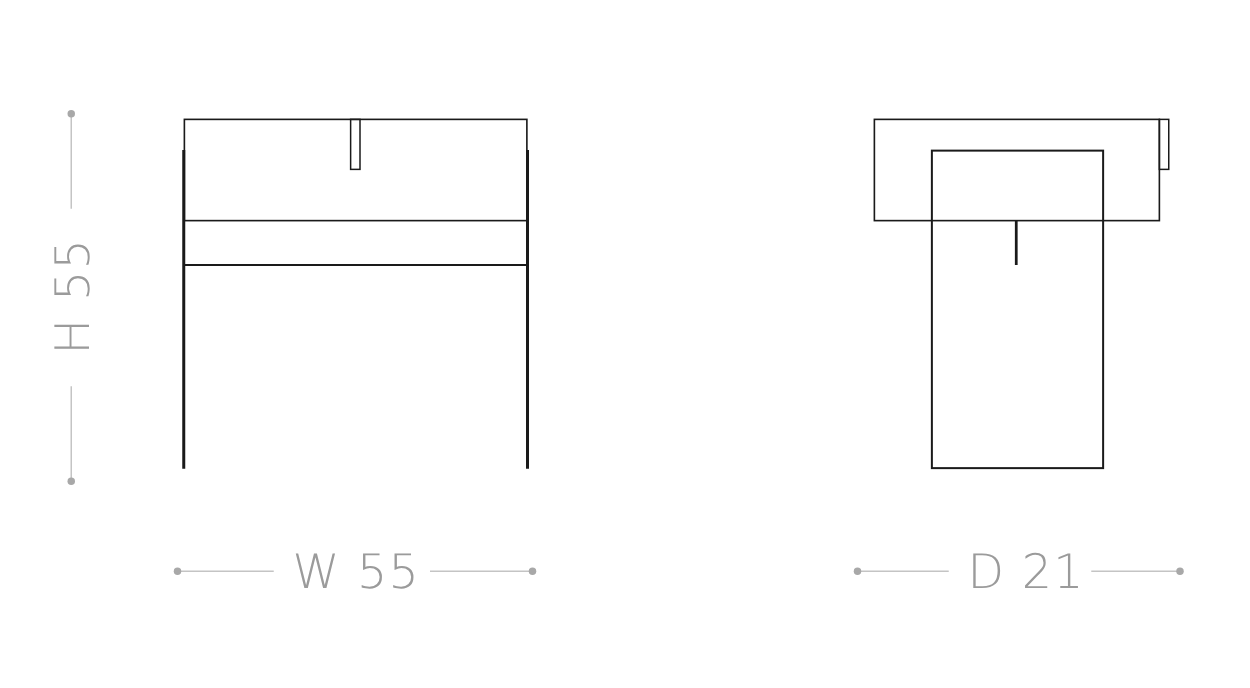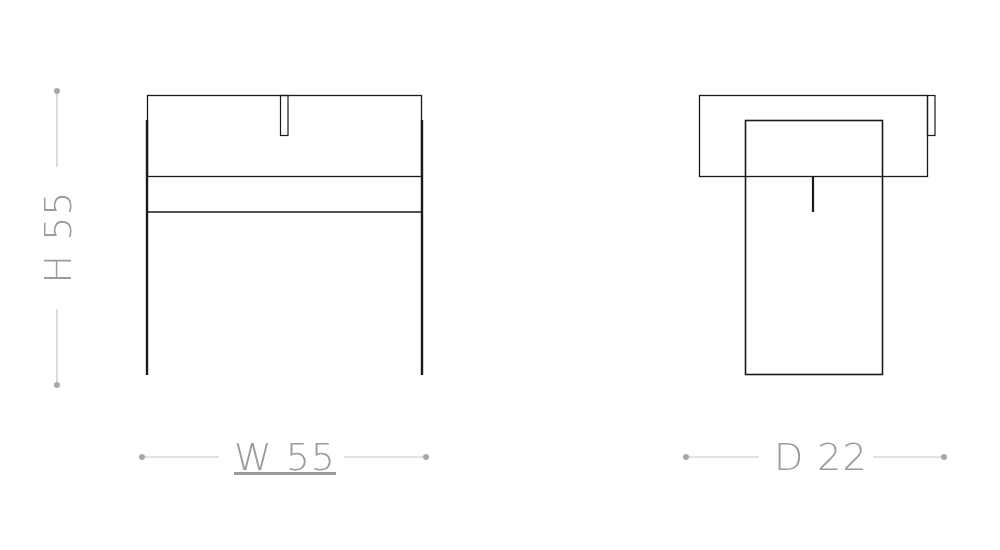--- a/index.html
+++ b/index.html
@@ -1,21 +1,21 @@
 <!DOCTYPE html>
 <html><head>
 <meta charset="utf-8">
 <style>
   html, body { margin:0; padding:0; background:#ffffff; }
   body { width:1000px; height:550px; position:relative; overflow:hidden;
          font-family:"DejaVu Sans", sans-serif; }
   svg { position:absolute; left:0; top:0; }
   .dim-label { position:absolute; color:#9b9b9b; font-size:38px; font-weight:300;
                letter-spacing:1px; white-space:nowrap; line-height:1; }
-  .w-label { left:234px; top:438px;text-decoration:underline; }
+  .w-label { left:234px; top:438px; }
   .d-label { left:774px; top:438px; }
   .h-label { left:58px; top:237px; transform:translate(-50%,-50%) rotate(-90deg); transform-origin:center; }
 </style>
 </head>
 <body>
 
 <svg width="1000" height="550" viewBox="0 0 1000 550">
 
   <g fill="none" stroke="#1a1a1a">
     <rect x="147.5" y="95.5" width="274" height="81" stroke-width="1.3"></rect>
@@ -49,13 +49,13 @@
   <g stroke="#c4c4c4" fill="#a8a8a8">
     <line x1="686" y1="457" x2="759" y2="457" stroke-width="1.2"></line>
     <line x1="873" y1="457" x2="944" y2="457" stroke-width="1.2"></line>
     <circle cx="686" cy="457" r="3" stroke="none"></circle>
     <circle cx="944" cy="457" r="3" stroke="none"></circle>
   </g>
 </svg>
 
 <div class="dim-label h-label">H 55</div>
 <div class="dim-label w-label">W 55</div>
-<div class="dim-label d-label">D 22</div>
+<div class="dim-label d-label">D 21</div>
 
 </body></html>

